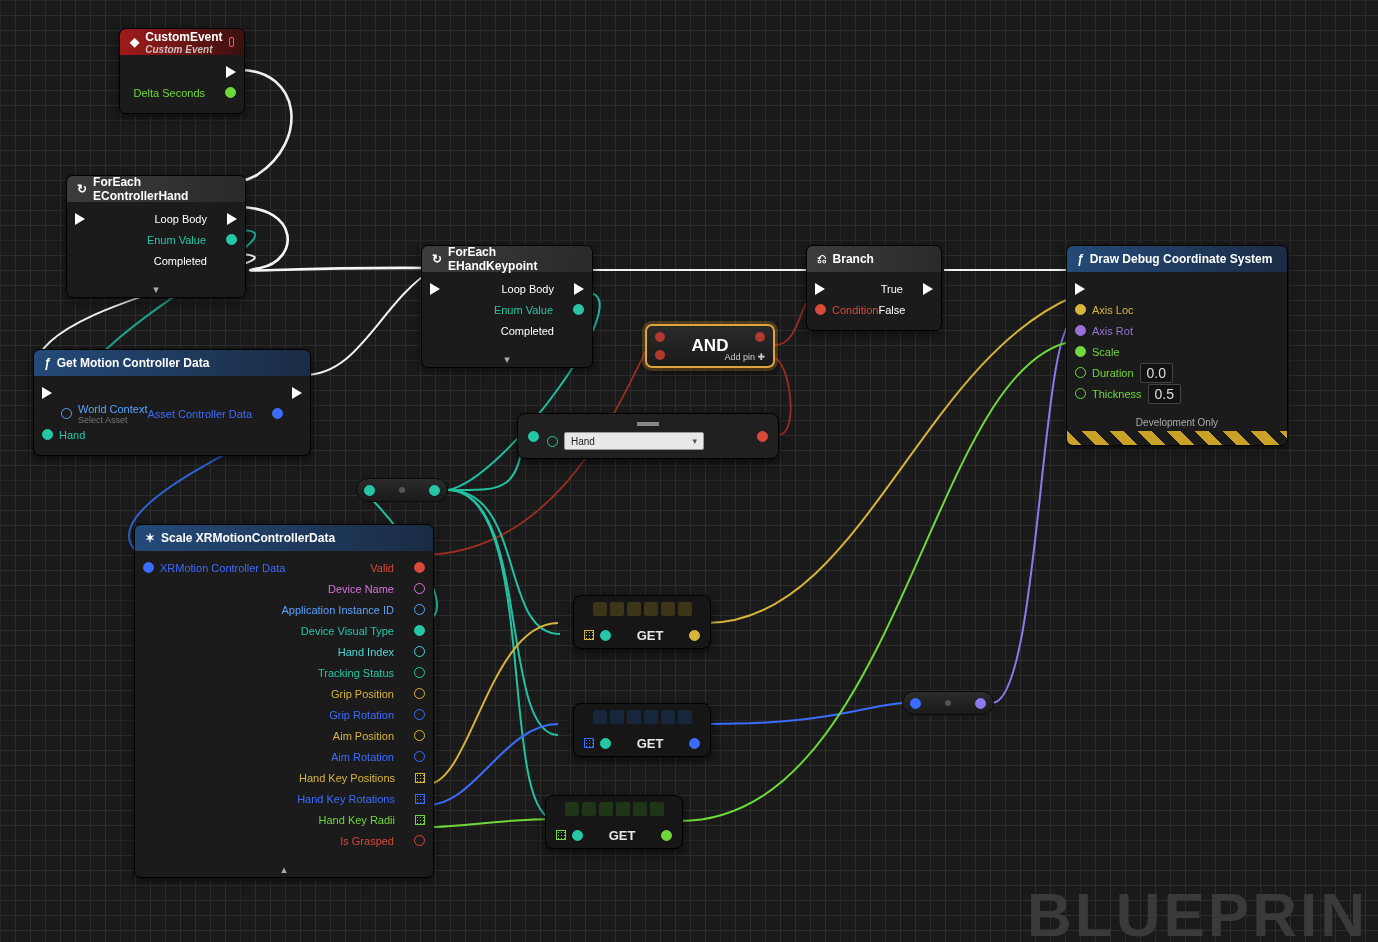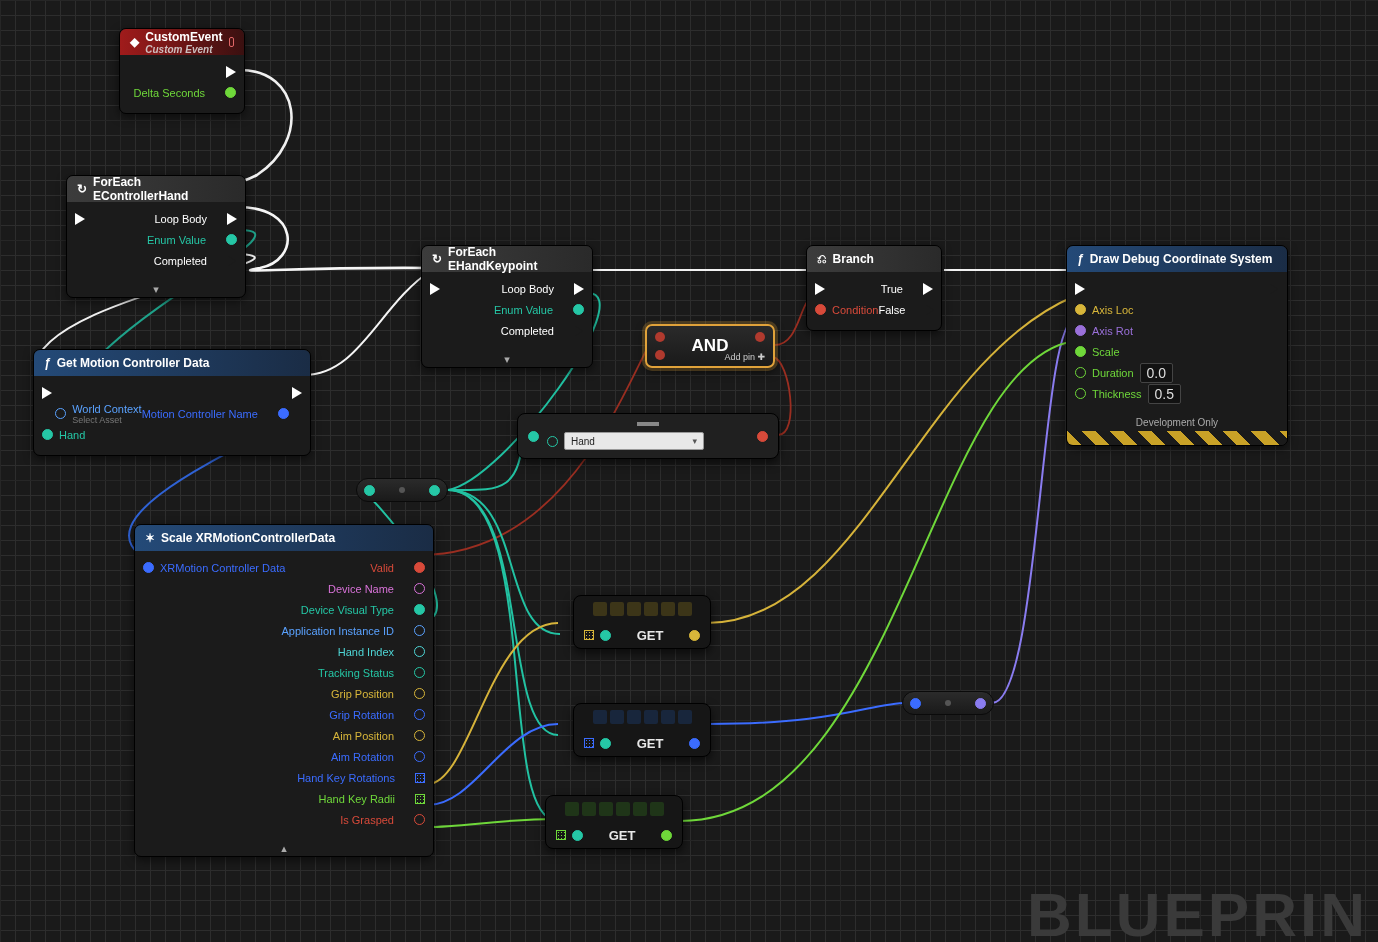--- a/index.html
+++ b/index.html
@@ -180,21 +180,21 @@
   </div>
   <div style="display:flex;justify-content:center">
    <div class="row left c-skyb">
           <span class="pin"></span>
      <div>
             <div>World Context</div>
      <div class="asset-hint">Select Asset</div>
           </div>
         </div>
    <div class="row right c-blue">
-          <span>Motion Controller Name</span>
+          <span>Asset Controller Data</span>
           <span class="pin full"></span>
         </div>
   </div>
   <div class="row left c-teal">
         <span class="pin full"></span>
         <span>Hand</span>
       </div>
  </div>
 </div>
 
@@ -303,28 +303,28 @@
         </div>
     <div class="row right c-red">
           <span>Valid</span>
           <span class="pin full"></span>
         </div>
   </div>
   <div class="row right c-pink">
         <span>Device Name</span>
         <span class="pin"></span>
       </div>
+  <div class="row right c-skyb">
+        <span>Application Instance ID</span>
+        <span class="pin"></span>
+      </div>
   <div class="row right c-teal">
         <span>Device Visual Type</span>
         <span class="pin full"></span>
       </div>
-  <div class="row right c-skyb">
-        <span>Application Instance ID</span>
-        <span class="pin"></span>
-      </div>
   <div class="row right c-cyan">
         <span>Hand Index</span>
         <span class="pin"></span>
       </div>
   <div class="row right c-teal">
         <span>Tracking Status</span>
         <span class="pin"></span>
       </div>
   <div class="row right c-yellow">
         <span>Grip Position</span>
@@ -334,20 +334,24 @@
         <span>Grip Rotation</span>
         <span class="pin"></span>
       </div>
   <div class="row right c-yellow">
         <span>Aim Position</span>
         <span class="pin"></span>
       </div>
   <div class="row right c-blue">
         <span>Aim Rotation</span>
         <span class="pin"></span>
+      </div>
+  <div class="row right c-yellow">
+        <span>Hand Key Positions</span>
+        <span class="grid-dots"></span>
       </div>
   <div class="row right c-blue">
         <span>Hand Key Rotations</span>
         <span class="grid-dots"></span>
       </div>
   <div class="row right c-green">
         <span>Hand Key Radii</span>
         <span class="grid-dots"></span>
       </div>
   <div class="row right c-red">

